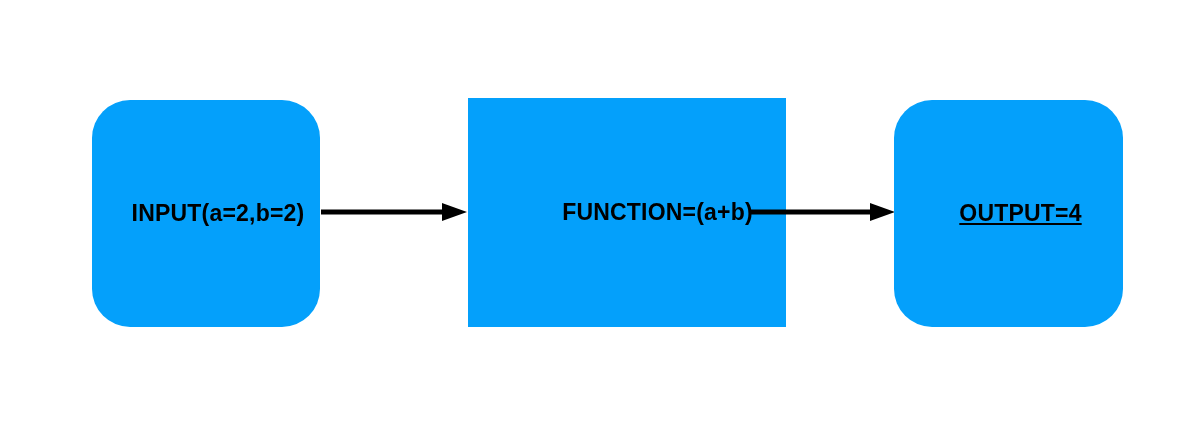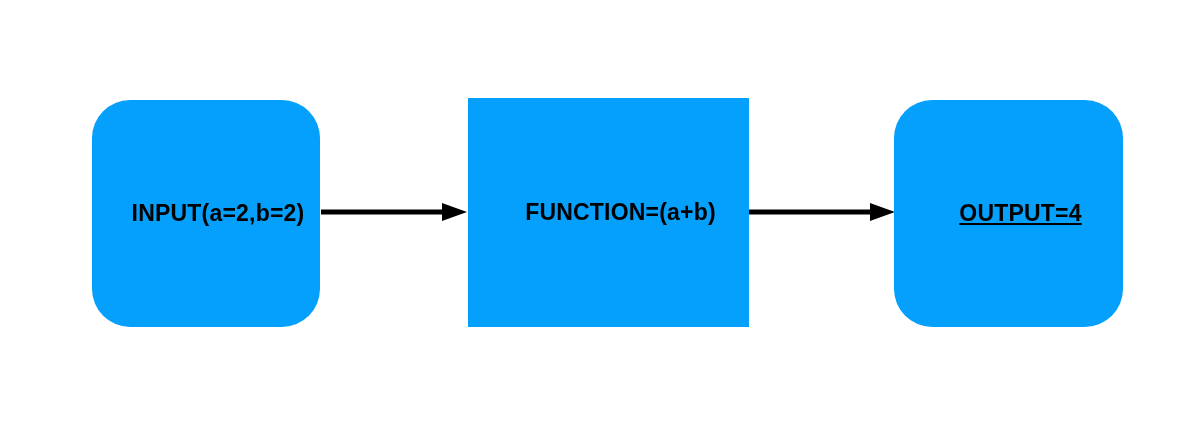--- a/index.html
+++ b/index.html
@@ -34,20 +34,21 @@
     left: 92px;
     top: 100px;
     width: 228px;
     height: 227px;
   }
   .node-function {
     left: 468px;
     top: 98px;
     width: 281px;
     height: 229px;
+    padding-left: 37px;
   }
   .node-output {
     left: 894px;
     top: 100px;
     width: 229px;
     height: 227px;
     text-decoration: underline;
   }
   .arrow {
     position: absolute;

